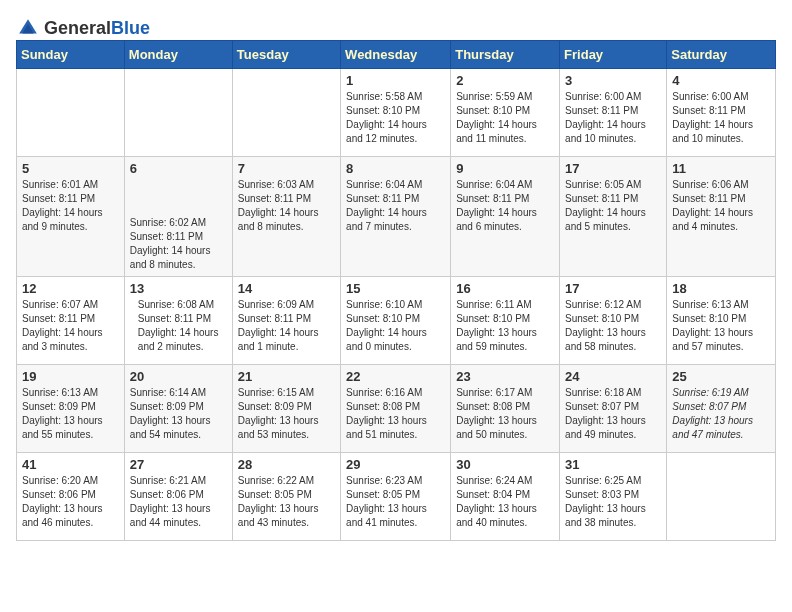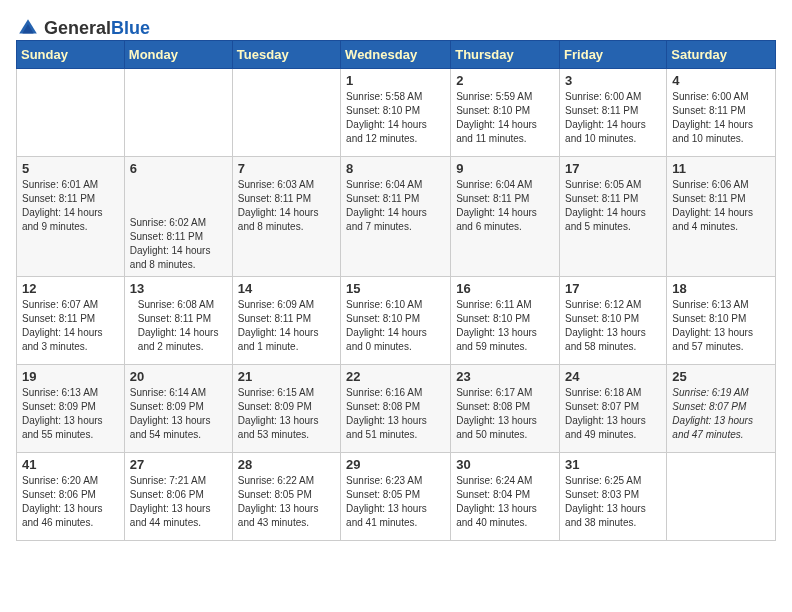--- a/index.html
+++ b/index.html
@@ -308,21 +308,21 @@
       <tr>
         <td>
           <div class="day-number">41</div>
           <div class="day-info" style="white-space: pre-line;">Sunrise: 6:20 AM
 Sunset: 8:06 PM
 Daylight: 13 hours
 and 46 minutes.</div>
         </td>
         <td>
           <div class="day-number">27</div>
-          <div class="day-info" style="white-space: pre-line;">Sunrise: 7:21 AM
+          <div class="day-info" style="white-space: pre-line;">Sunrise: 6:21 AM
 Sunset: 8:06 PM
 Daylight: 13 hours
 and 44 minutes.</div>
         </td>
         <td>
           <div class="day-number">28</div>
           <div class="day-info" style="white-space: pre-line;">Sunrise: 6:22 AM
 Sunset: 8:05 PM
 Daylight: 13 hours
 and 43 minutes.</div>

